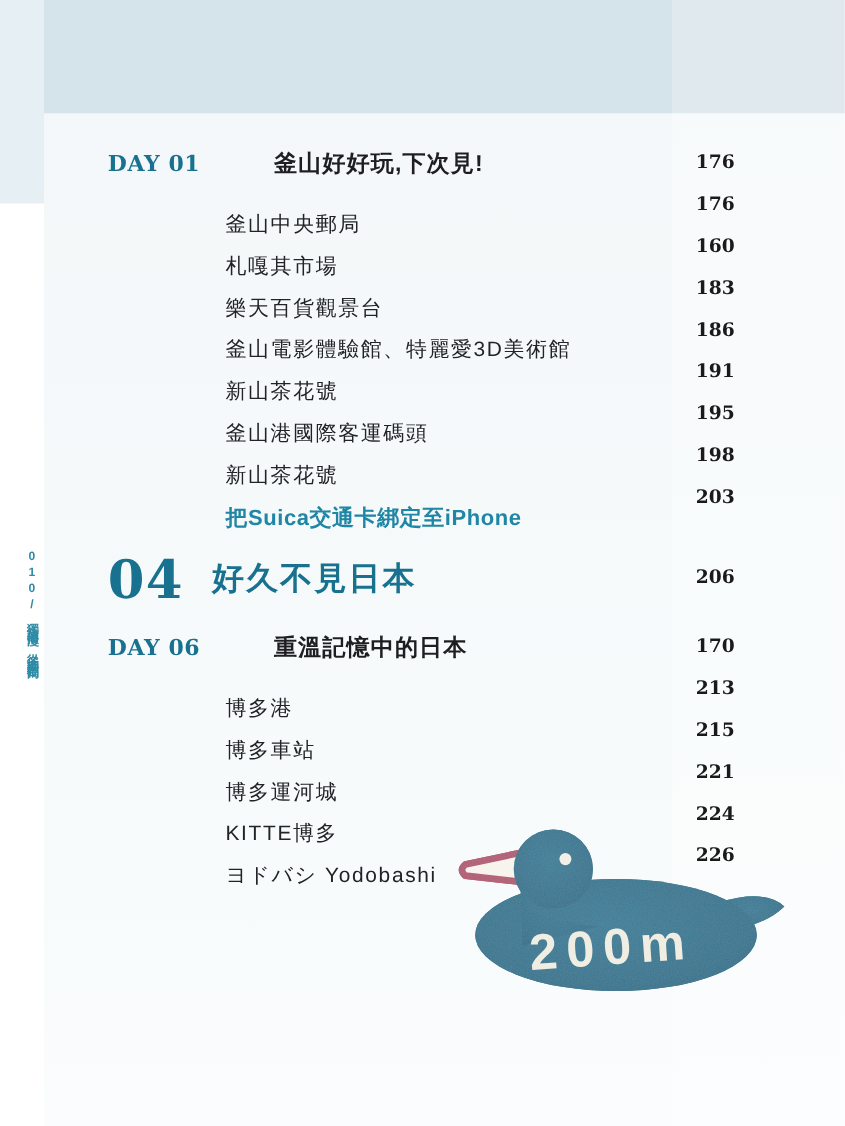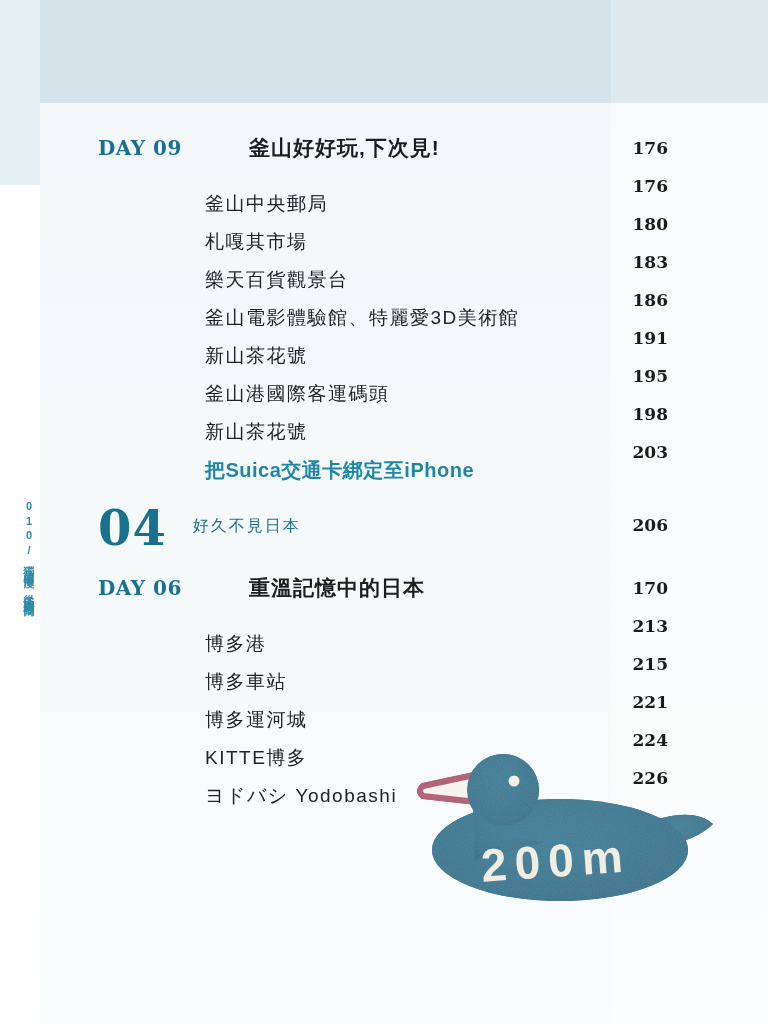--- a/index.html
+++ b/index.html
@@ -65,50 +65,50 @@
   .part-row{
     position:absolute;left:98px;top:498px;width:570px;height:60px;
     display:flex;align-items:center;
   }
   .part-number{
     font-family:"DejaVu Serif", serif;font-weight:700;font-size:48px;line-height:1;
     color:#17718f;flex:0 0 auto;letter-spacing:1px;
   }
   .part-title{
     flex:1;padding-left:26px;padding-bottom:4px;
-    font-size:16px;font-weight:400;color:#17718f;letter-spacing:2px;
+    font-size:29px;font-weight:700;color:#17718f;letter-spacing:2px;
   }
   .part-row .page-num{padding-bottom:6px;}
   
   .duck-wrap{
     position:absolute;left:415px;top:750px;width:305px;height:158px;
   }
 </style>
 </head>
 <body>
 
 <div class="main-bg"></div>
 <div class="top-band"></div>
 <div class="left-strip"></div>
 
 <div class="side-caption">010/獨旅的浪漫,從釜山到福岡!</div>
 
 <div class="toc toc-sec1" id="toc-section-1">
     <div class="toc-row">
-      <div class="day-label">DAY 09</div>
+      <div class="day-label">DAY 01</div>
       <div class="row-title">釜山好好玩,下次見!</div>
       <div class="page-num">176</div>
     </div>
     <div class="toc-row">
       <div class="sub-title">釜山中央郵局</div>
       <div class="page-num">176</div>
     </div>
     <div class="toc-row">
       <div class="sub-title">札嘎其市場</div>
-      <div class="page-num">180</div>
+      <div class="page-num">160</div>
     </div>
     <div class="toc-row">
       <div class="sub-title">樂天百貨觀景台</div>
       <div class="page-num">183</div>
     </div>
     <div class="toc-row">
       <div class="sub-title">釜山電影體驗館、特麗愛3D美術館</div>
       <div class="page-num">186</div>
     </div>
     <div class="toc-row">

